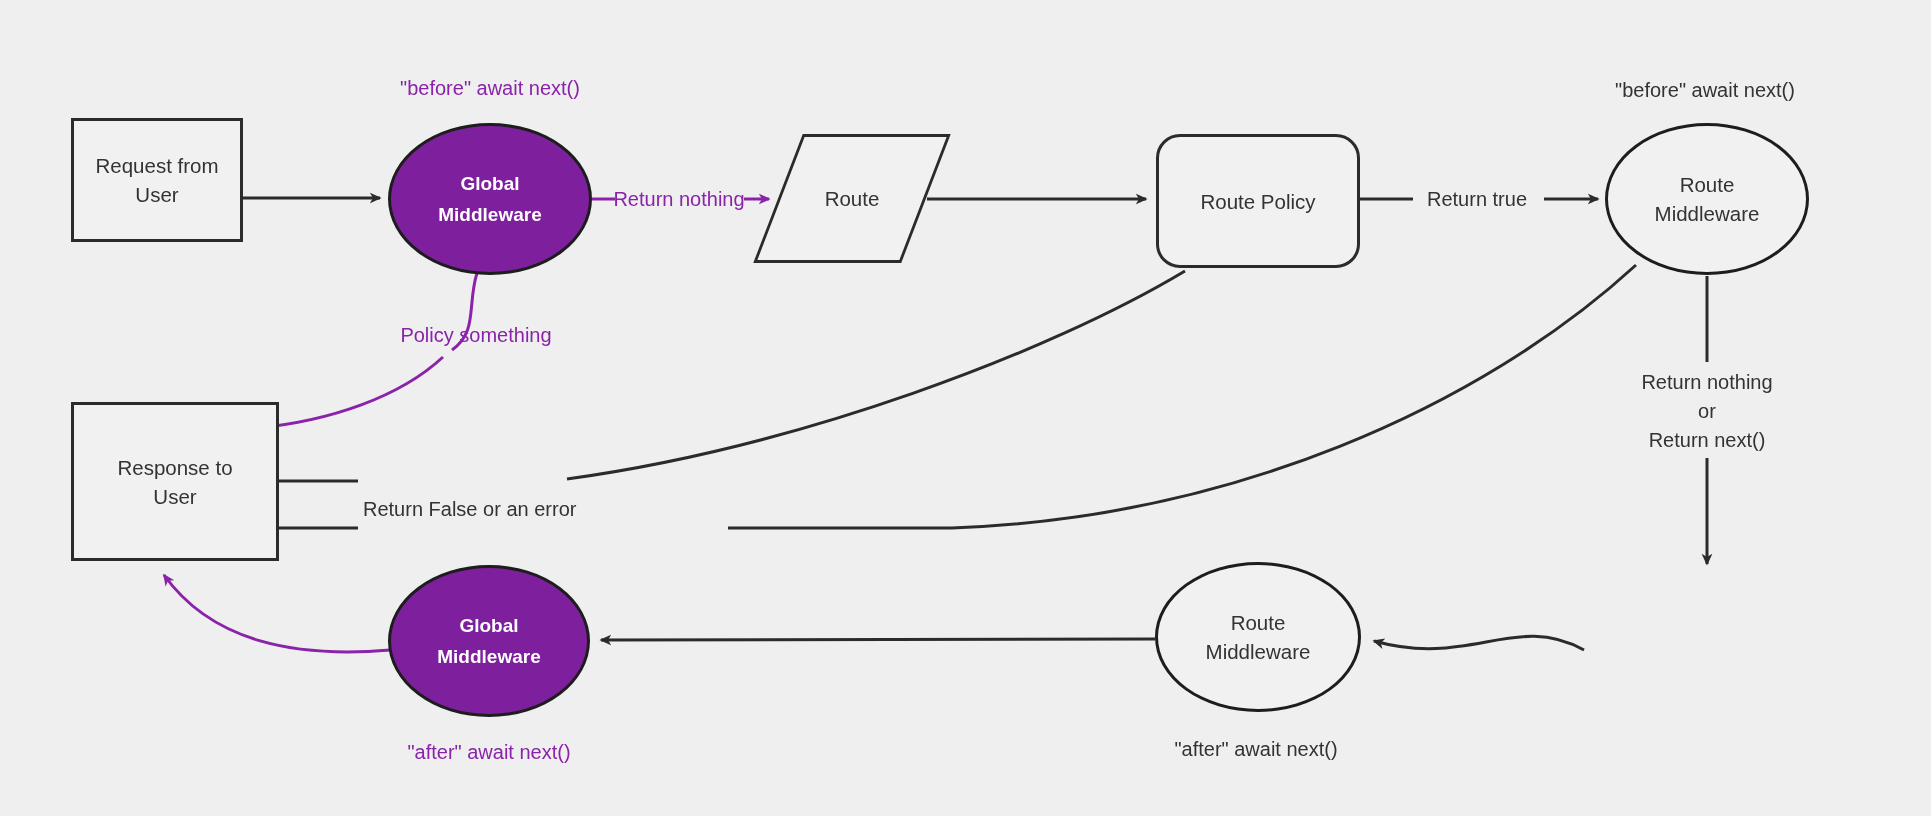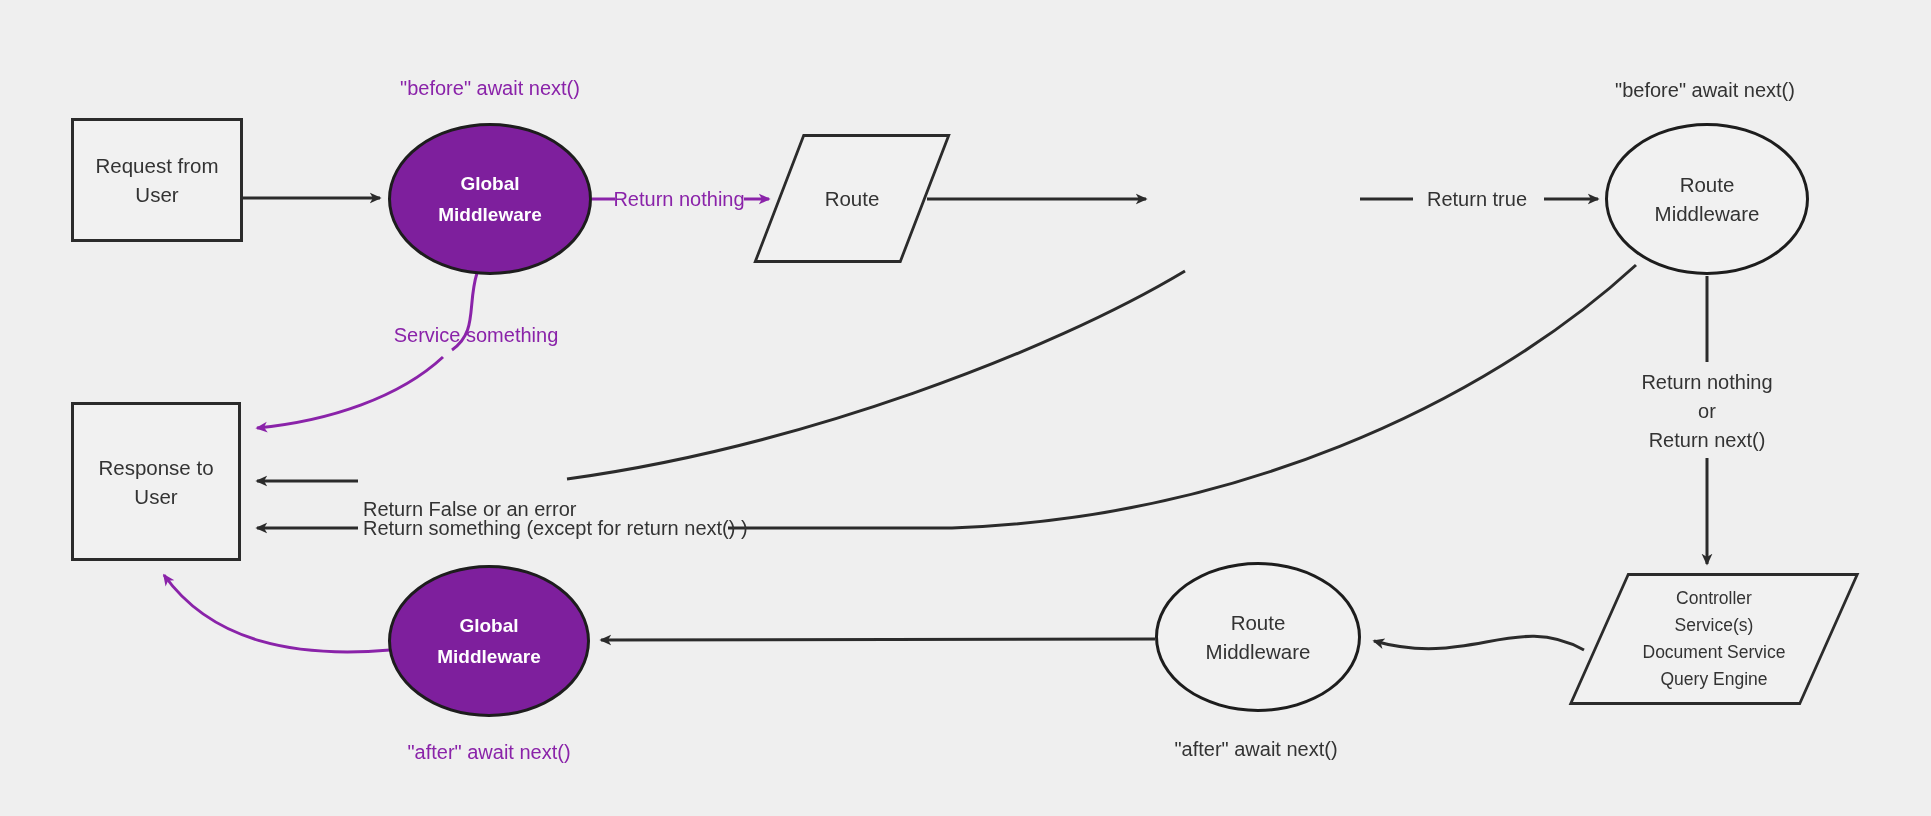--- a/index.html
+++ b/index.html
@@ -93,68 +93,61 @@
     <span>Middleware</span>
   </div>
 
   <div class="para-wrap" style="left:753px;top:134px;width:198px;height:129px;">
     <div class="para" style="left:24.5px;top:0;width:148px;height:129px;position:absolute;transform:skewX(-21deg);"></div>
     <div class="para-text" style="font-size:20.5px;line-height:29px;">
       <span>Route</span>
     </div>
   </div>
 
+  <div class="node rounded" style="left:1156px;top:134px;width:204px;height:134px;">
+    <span>Route Policy</span>
+  </div>
 
   <div class="node ellipse" style="left:1605px;top:123px;width:204px;height:152px;">
     <span>Route</span>
     <span>Middleware</span>
   </div>
 
-  <div class="para-wrap" style="left:1568px;top:573px;width:292px;height:132px;">
-    <div class="para" style="left:30px;top:0;width:232px;height:132px;position:absolute;transform:skewX(-24deg);"></div>
-    <div class="para-text" style="font-size:17.5px;line-height:27px;">
-      <span>Controller</span>
-      <span>Service(s)</span>
-      <span>Document Service</span>
-      <span>Query Engine</span>
-    </div>
-  </div>
 
   <div class="node ellipse" style="left:1155px;top:562px;width:206px;height:150px;">
     <span>Route</span>
     <span>Middleware</span>
   </div>
 
   <div class="node ellipse purple" style="left:388px;top:565px;width:202px;height:152px;">
     <span>Global</span>
     <span>Middleware</span>
   </div>
 
-  <div class="node rect" style="left:71px;top:402px;width:170px;height:159px;">
+  <div class="node rect" style="left:71px;top:402px;width:208px;height:159px;">
     <span>Response to</span>
     <span>User</span>
   </div>
 
   <div class="lbl center purple" style="left:490px;top:88px;">"before" await next()</div>
 
   <div class="lbl center" style="left:1705px;top:90px;">"before" await next()</div>
 
   <div class="lbl center purple" style="left:679px;top:199px;">Return nothing</div>
 
   <div class="lbl center" style="left:1477px;top:199px;text-align:center;">Return true</div>
 
   <div class="lbl center multi" style="left:1707px;top:411px;">
     <span style="display:block;">Return nothing</span>
     <span style="display:block;">or</span>
     <span style="display:block;">Return next()</span>
   </div>
 
   <div class="lbl left" style="left:363px;top:481px;margin-top:28px;">Return False or an error</div>
 
-  <div class="lbl left" style="left:363px;top:528px;">Return something (except for return next() )</div>
 
-  <div class="lbl center purple" style="left:476px;top:335px;">Service something</div>
+  <div class="lbl center purple" style="left:476px;top:335px;">Policy something</div>
 
   <div class="lbl center purple" style="left:489px;top:752px;">"after" await next()</div>
 
   <div class="lbl center" style="left:1256px;top:749px;">"after" await next()</div>
 
 </div>
 
 </body></html>

